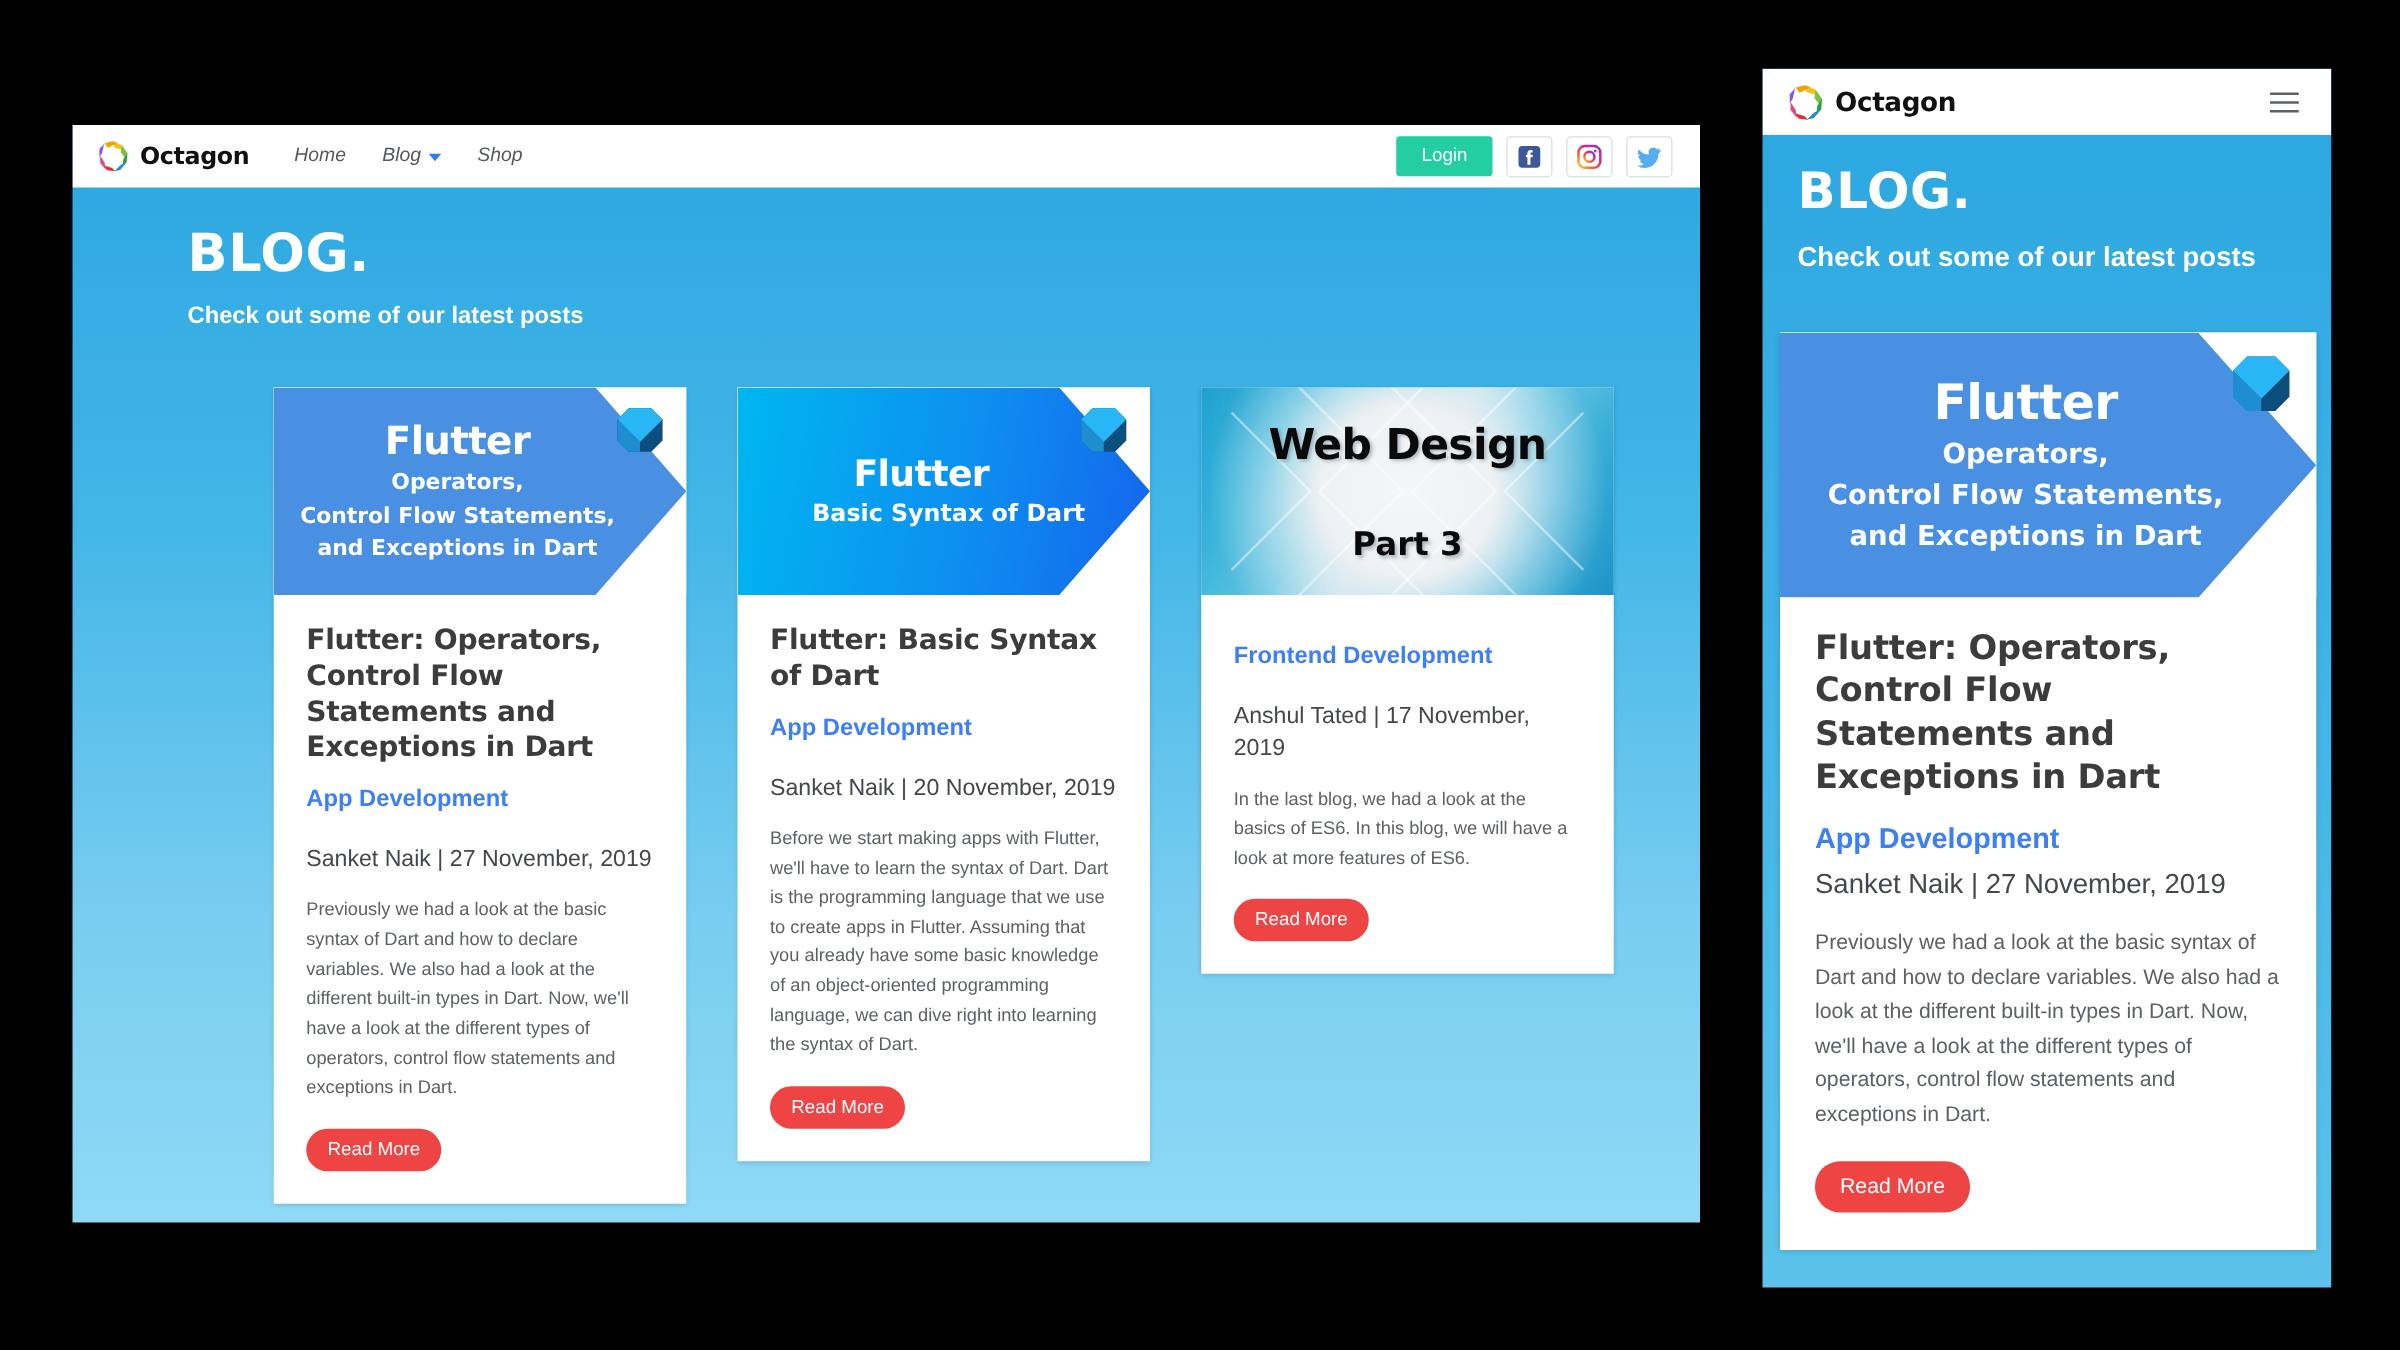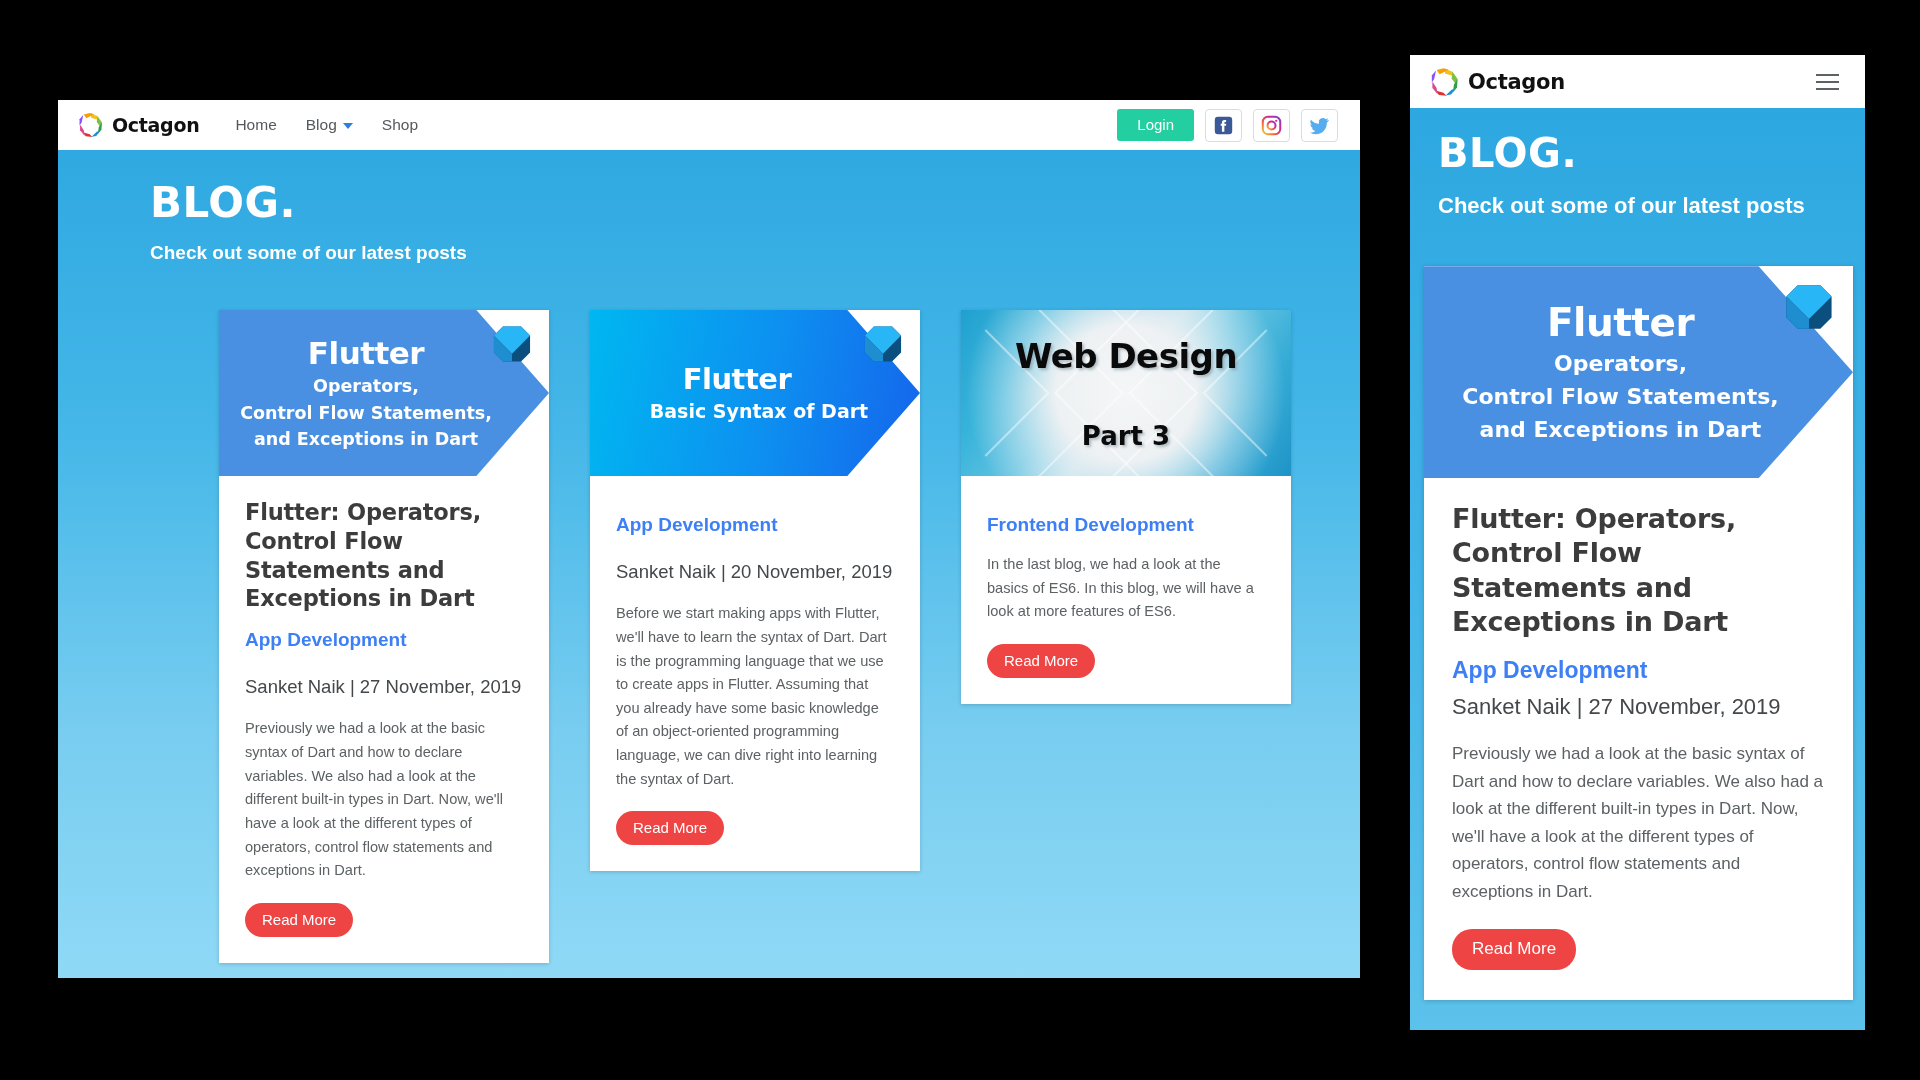--- a/index.html
+++ b/index.html
@@ -31,21 +31,21 @@
   .brand { display: flex; align-items: center; gap: 8px; margin-right: 36px; }
   .octagon-logo { width: 26px; height: 26px; display:block; }
   .brand-name {
     font-size: 19px; font-weight: bold; color: #111;
     letter-spacing: -0.3px;
     font-family: "DejaVu Sans", sans-serif;
   }
   .nav-links { display: flex; align-items: center; gap: 29px; }
   .nav-link {
     font-size: 15.5px; color: #55595c; cursor: pointer;
-    display: flex; align-items: center; gap: 6px;
+    display: flex; align-items: center; gap: 6px; font-style: italic;
   }
   .caret {
     width: 0; height: 0;
     border-left: 5px solid transparent;
     border-right: 5px solid transparent;
     border-top: 6px solid #2f7ee0;
     margin-top: 2px;
   }
   .nav-right {
     margin-left: auto; display: flex; align-items: center; gap: 11px;
@@ -320,20 +320,21 @@
             <div class="banner-main">Flutter</div>
             <div class="banner-sub">Basic Syntax of Dart</div>
           </div>
           <svg class="dart-logo" viewBox="0 0 64 62">
             <path d="M18 4 L46 4 L60 18 L60 44 L46 58 L18 58 L4 44 L4 18 Z" fill="#0b4f7f"></path>
             <path d="M18 4 L46 4 L60 18 L32 46 L4 18 Z" fill="#29b6f6"></path>
             <path d="M4 18 L32 46 L32 58 L18 58 L4 44 Z" fill="#1f8ed0"></path>
           </svg>
         </div>
         <div class="card-body">
+          <div class="card-title">Flutter: Basic Syntax of Dart</div>
           <div class="card-cat">App Development</div>
           <div class="card-meta">Sanket Naik | 20 November, 2019</div>
           <div class="card-excerpt">Before we start making apps with Flutter, we'll have to learn the syntax of Dart. Dart is the programming language that we use to create apps in Flutter. Assuming that you already have some basic knowledge of an object-oriented programming language, we can dive right into learning the syntax of Dart.</div>
           <button class="read-more">Read More</button>
         </div>
       </div>
 
       <div class="card">
         <div class="banner b3">
           <div class="chev-layer">
@@ -344,20 +345,21 @@
             <div class="chev" style="width:120px;height:120px;right:18px;top:23px;transform:rotate(225deg);"></div>
             <div class="chev" style="width:150px;height:150px;right:56px;top:8px;transform:rotate(225deg);"></div>
           </div>
           <div class="wd-text">
             <div class="wd-1">Web Design</div>
             <div class="wd-2">Part 3</div>
           </div>
         </div>
         <div class="card-body">
           <div class="card-cat">Frontend Development</div>
+          <div class="card-meta">Anshul Tated | 17 November, 2019</div>
           <div class="card-excerpt">In the last blog, we had a look at the basics of ES6. In this blog, we will have a look at more features of ES6.</div>
           <button class="read-more">Read More</button>
         </div>
       </div>
 
     </div>
   </div>
 
   <div class="mobile">
     <div class="m-nav">

